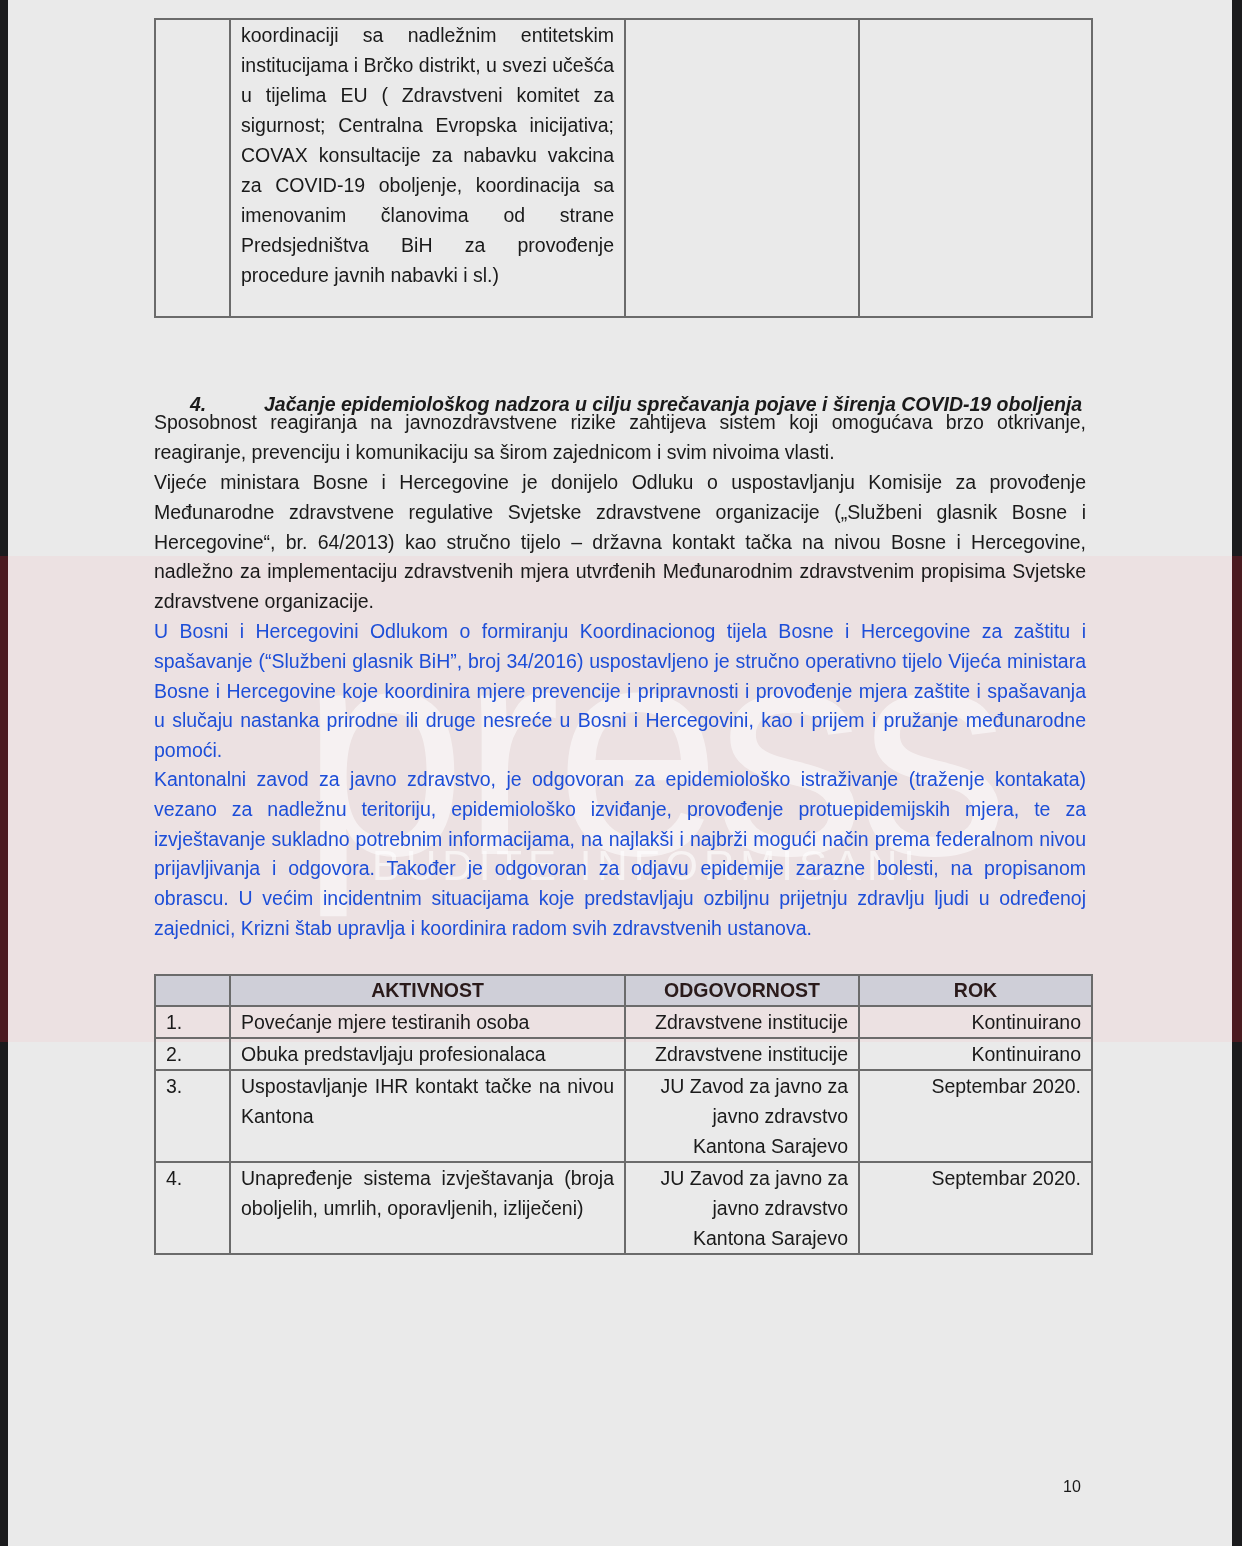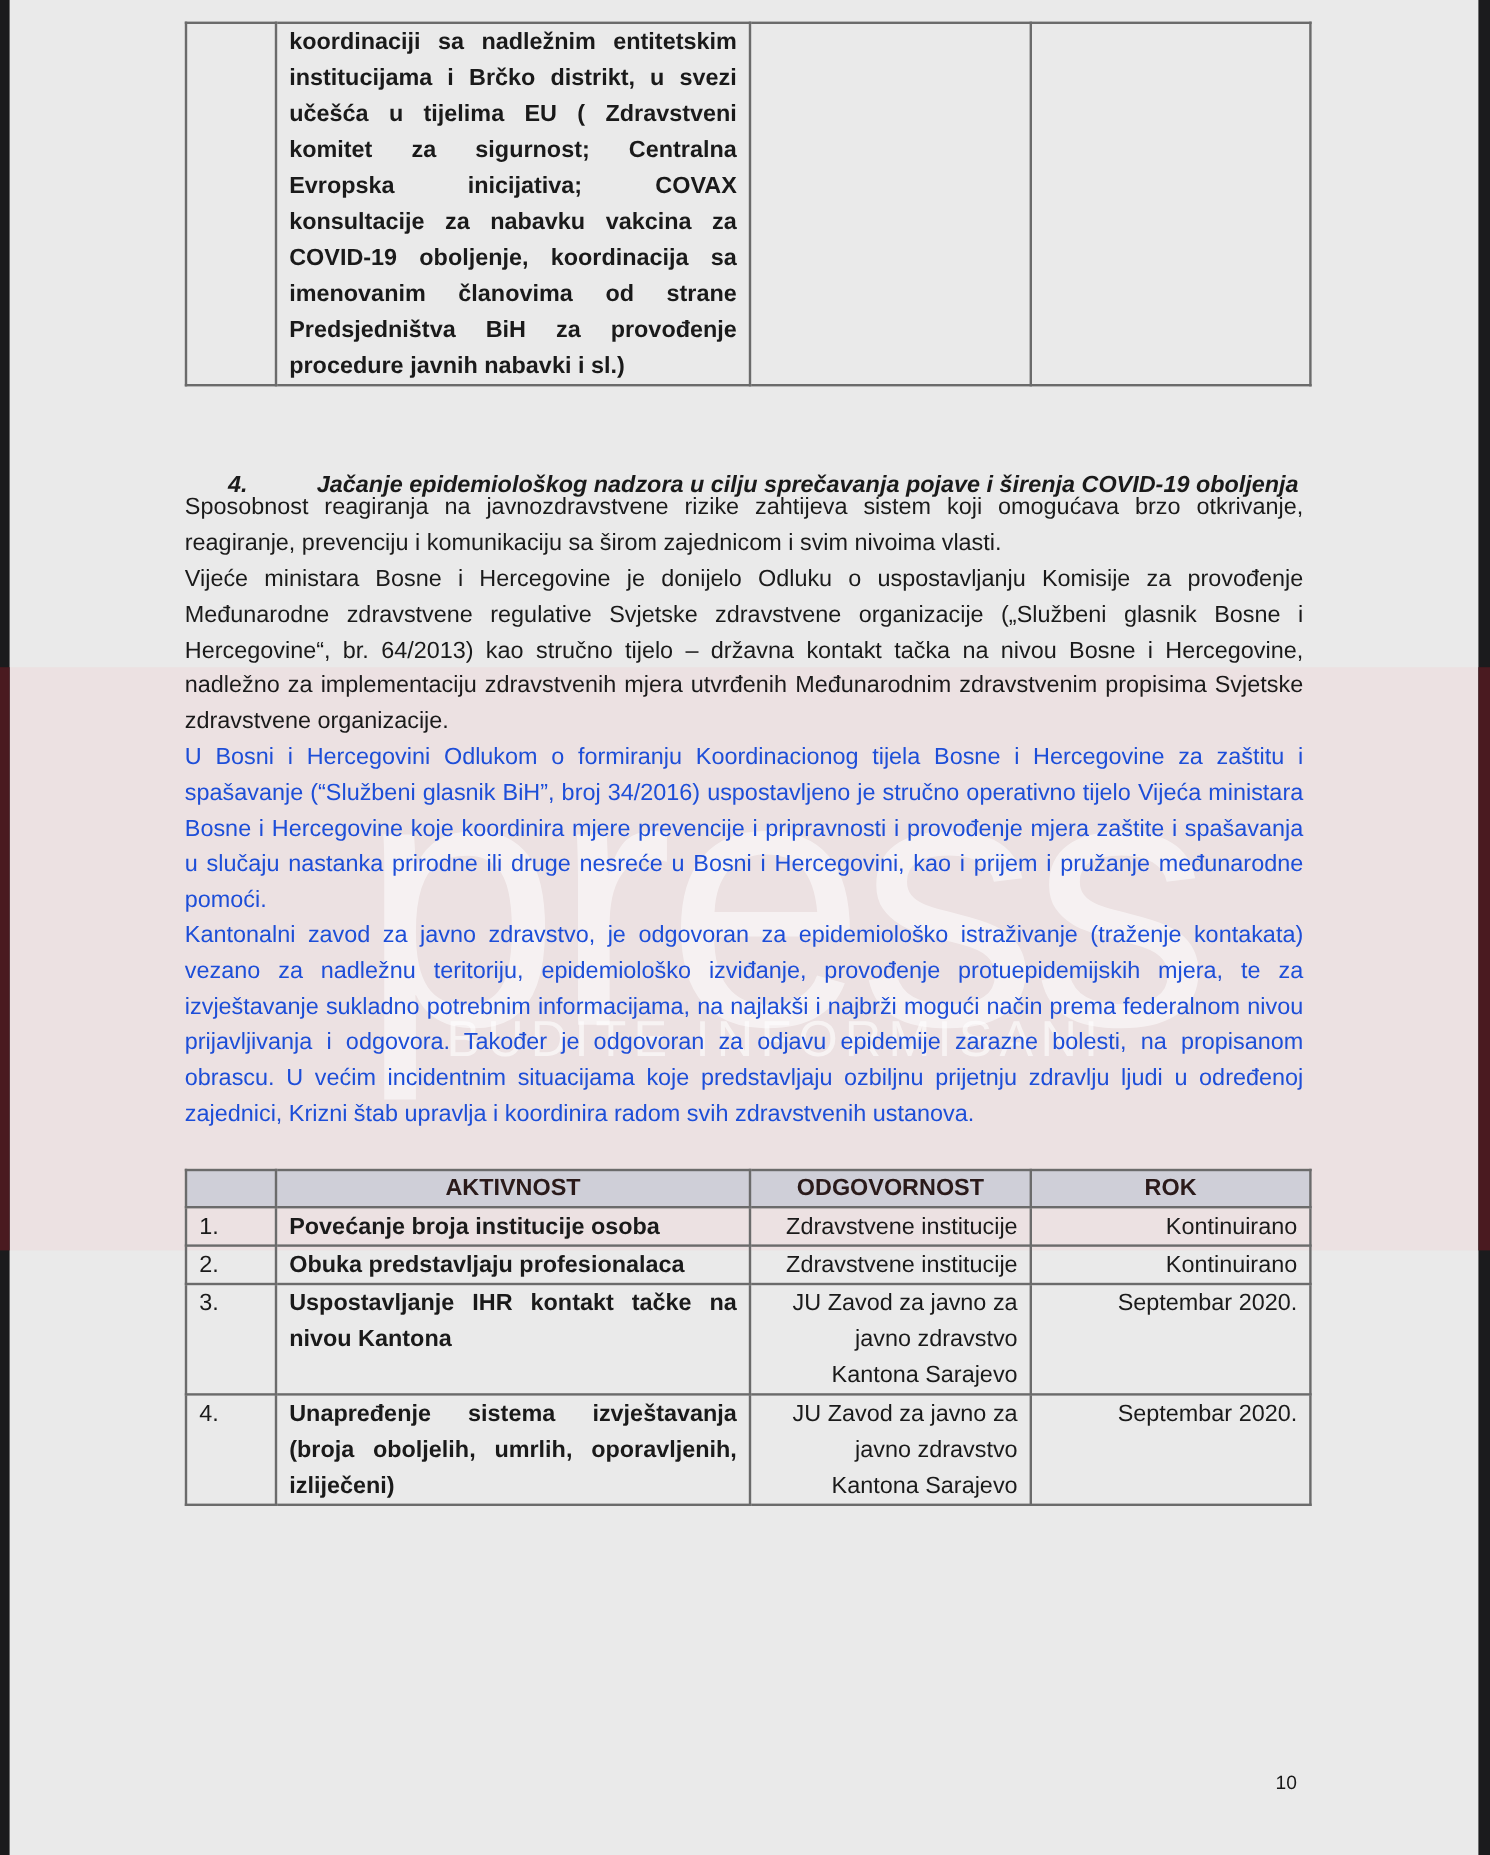--- a/index.html
+++ b/index.html
@@ -28,21 +28,21 @@
   }
   .wm-small {
     position: absolute; left: 372px; top: 842px; z-index: 2;
     font-size: 42px; color: rgba(255,255,255,0.6); letter-spacing: 6px;
     pointer-events: none;
   }
   .content { position: absolute; left: 0; top: 0; width: 1242px; z-index: 3; }
   table.doc { position: absolute; left: 154px; border-collapse: collapse; font-size: 19.5px; }
   table.doc td, table.doc th { border: 2px solid #6b6b6b; padding: 0 10px; vertical-align: top; line-height: 30px; }
   .c1 { width: 53px; }
-  .c2 { width: 373px; font-weight: bold; }
+  .c2 { width: 373px; }
   .c3 { width: 212px; margin-top: 16px; }
   .c4 { width: 211px; }
   .just-last-left { text-align: justify; }
   .center { text-align: right; }
   table.top { top: 18px; }
   table.act { top: 974px; padding-left: 43px; }
   table.act th { background: #cfcfd8; font-weight: bold; text-align: center; line-height: 29px; color: #2a1a1a; }
   .heading {
     position: absolute; left: 190px; top: 378px; font-size: 19.5px; font-weight: bold; font-style: italic;
     white-space: nowrap;
@@ -93,21 +93,21 @@
   <table class="doc act">
     <tbody>
         <tr>
       <th class="c1"></th>
       <th class="c2">AKTIVNOST</th>
       <th class="c3">ODGOVORNOST</th>
       <th class="c4">ROK</th>
     </tr>
     <tr>
       <td class="c1">1.</td>
-      <td class="c2">Povećanje broja institucije osoba</td>
+      <td class="c2">Povećanje mjere testiranih osoba</td>
       <td class="c3 center">Zdravstvene institucije</td>
       <td class="c4 center">Kontinuirano</td>
     </tr>
     <tr>
       <td class="c1">2.</td>
       <td class="c2">Obuka predstavljaju profesionalaca</td>
       <td class="c3 center">Zdravstvene institucije</td>
       <td class="c4 center">Kontinuirano</td>
     </tr>
     <tr>

